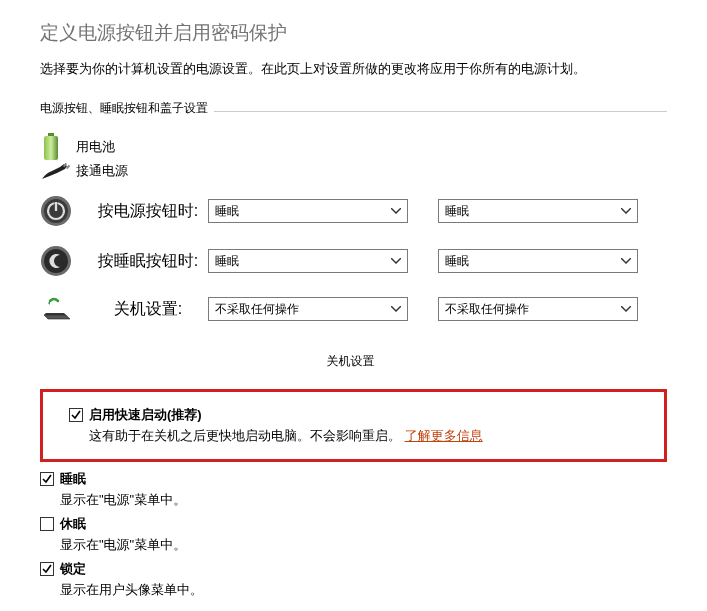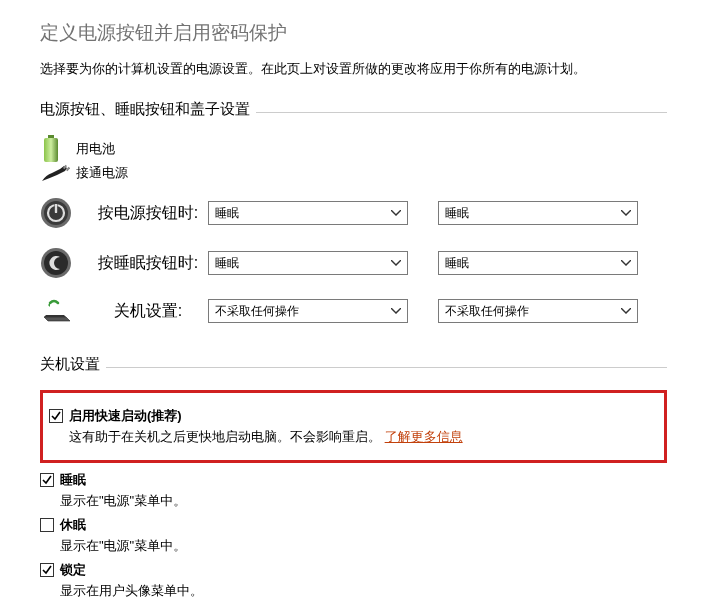--- a/index.html
+++ b/index.html
@@ -15,21 +15,21 @@
       color: #737373;
       font-size: 19px;
       font-weight: normal;
       margin-bottom: 14px;
     }
     .subtitle {
       font-size: 13px;
       margin-bottom: 22px;
     }
     .group-label {
-      font-size: 15px;
+      font-size: 12px;
       margin-bottom: 4px;
     }
     .group-divider {
       border: none;
       border-top: 1px solid #ccc;
       margin: 0;
     }
     .group-heading .group-label { white-space: nowrap; padding-right: 6px; }
     .group-heading .group-divider { flex: 1; margin-top: 2px; }
     .group-heading { display: flex; align-items: center; margin-bottom: 12px; }
@@ -74,24 +74,24 @@
     .select .chev {
       position: absolute;
       right: 6px;
       top: 50%;
       transform: translateY(-50%);
       pointer-events: none;
     }
     .select + .select { margin-left: 30px; }
 
     
-    .shutdown-block { margin-top: 30px; }
+    .shutdown-block { margin-top: 30px; flex-direction: column; }
     .highlight-box {
       border: 3px solid #d02020;
-      padding: 8px 6px 10px;
+      padding: 8px 26px 10px;
       margin: 6px 0 8px;
     }
     .chk-row {
       display: flex;
       align-items: center;
       margin-top: 6px;
     }
     .chk {
       width: 14px; height: 14px;
       border: 1px solid #333;

